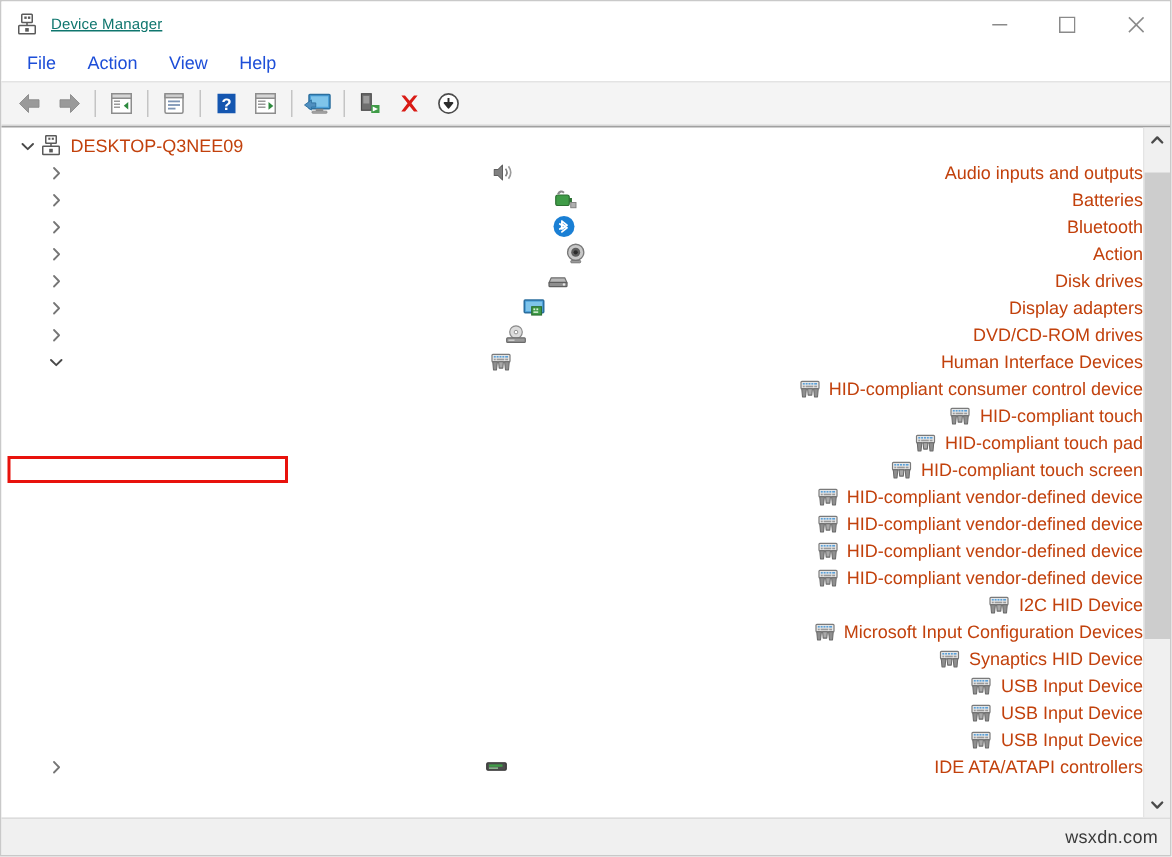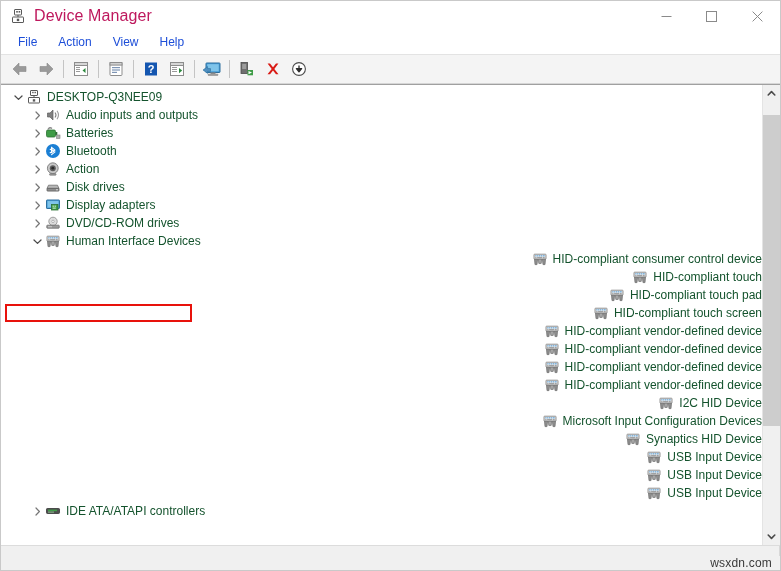--- a/index.html
+++ b/index.html
@@ -25,23 +25,24 @@
     height:30px;min-height:30px;
     display:flex;align-items:center;
     background:#ffffff;
     position:relative;
   }
   .title-icon{
     width:16px;height:16px;margin-left:9px;margin-right:8px;
     position:relative;flex:none;
   }
   .title-text{
-    font-size:16px;color:#be185d;
+    font-size:10px;color:#0f766e;
     letter-spacing:.1px;
     white-space:nowrap;
+    text-decoration:underline;
   }
   .win-controls{
     position:absolute;right:0;top:0;height:30px;display:flex;
   }
   .win-btn{
     width:45px;height:30px;
     display:flex;align-items:center;justify-content:center;
     color:#8a8a8a;
   }
   .win-btn:last-child{width:46px;}
@@ -101,24 +102,24 @@
   .twisty{
     width:16px;height:18px;flex:none;
     display:flex;align-items:center;justify-content:center;
     color:#767676;
   }
   .twisty svg{display:block;}
   .node-icon{
     width:16px;height:16px;flex:none;margin-right:5px;position:relative;
   }
   .label{
-    font-size:12px;color:#14532d;line-height:18px;
+    font-size:12px;color:#c2410c;line-height:18px;
   }
   .lvl0{padding-left:9px;}
-  .lvl1{padding-left:28px;}
+  .lvl1{padding-left:28px;justify-content:space-between;}
   .lvl2{padding-left:58px;justify-content:flex-end;}
   .row.highlight{
     outline:none;
   }
   .hlbox{
     position:absolute;
     border:2px solid #e8120c;
     box-sizing:border-box;
     pointer-events:none;
   }
@@ -141,23 +142,22 @@
   .vs-thumb{
     position:absolute;left:0;right:0;
     background:#cdcdcd;
   }
 
   
   .statusbar{
     height:24px;min-height:24px;
     background:#f0f0f0;
     border-top:1px solid #dcdcdc;
-    display:flex;align-items:flex-end;
+    display:flex;align-items:center;
     position:relative;
-    flex-direction:column;
   }
   .sb-cell{border-right:1px solid #d8d8d8;}
   .sb-c1{width:10px;}
   .sb-c2{flex:1;}
   .sb-c3{width:85px;}
   .sb-c4{width:181px;display:flex;align-items:center;justify-content:flex-end;padding-right:8px;}
   .watermark{font-size:12px;color:#3a3a3a;letter-spacing:.2px;}
 
   
   .ico-svg{display:block;}

